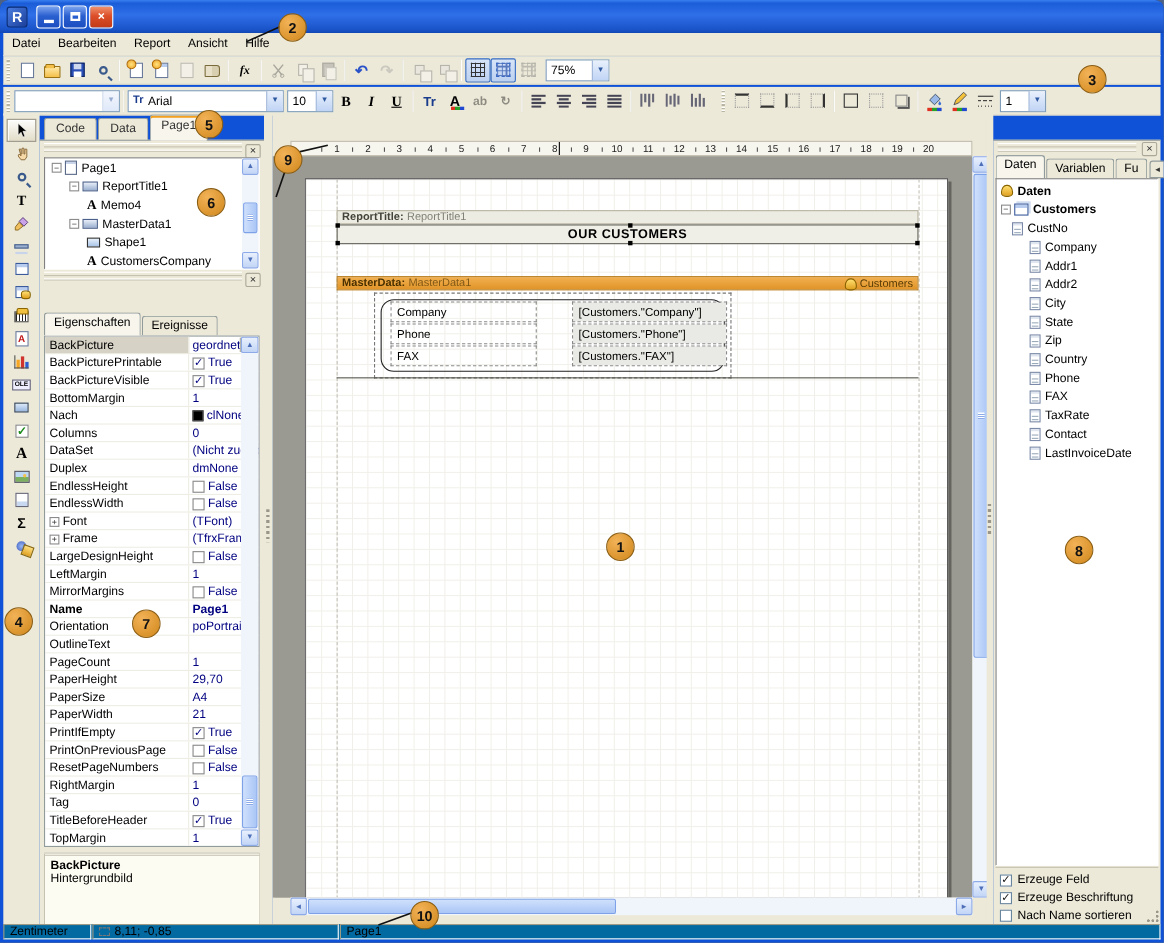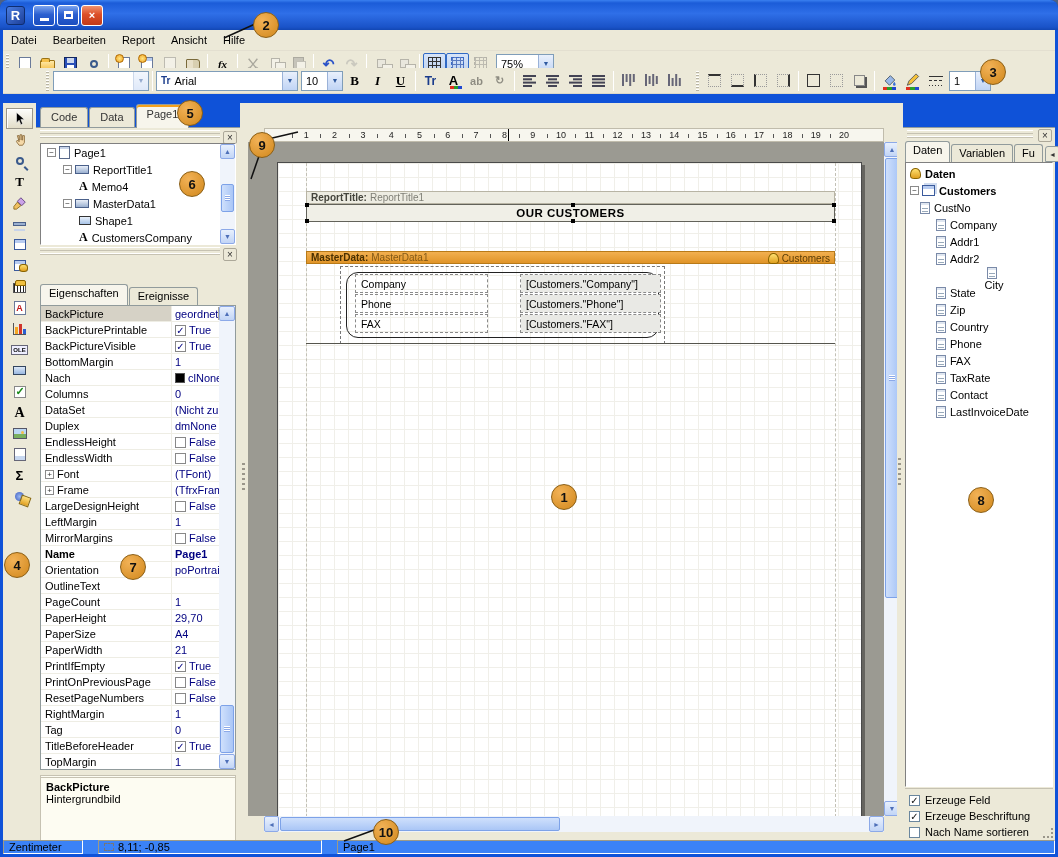--- a/index.html
+++ b/index.html
@@ -20,21 +20,21 @@
     background:linear-gradient(180deg,#7ba4ee,#2a5fd0 45%,#1b4ec0);}
   .winbtn.close{background:linear-gradient(180deg,#f0926e,#dc4e28 45%,#c23a18);}
   .winbtn .mini{width:9px;height:3px;background:#fff;margin-top:9px;}
   .winbtn .maxi{width:9px;height:8px;border:2px solid #fff;border-top-width:3px;}
   
   .menubar{position:absolute;left:3px;top:30px;width:1052px;height:21px;background:#ECE9D8;
     display:flex;align-items:center;border-bottom:1px solid #E3DFD0;}
   .menu-item{padding:2px 8px;cursor:default;}
   .toolbar{position:absolute;left:3px;width:1052px;height:26px;background:#ECE9D8;
     display:flex;align-items:center;border-bottom:1px solid #DCD8C8;}
-  #toolbar1{top:51px;} #toolbar2{top:68px;padding-left:40px;}
+  #toolbar1{top:51px;} #toolbar2{top:79px;}
   .grip{width:3px;height:20px;margin:0 4px 0 3px;
     background:repeating-linear-gradient(180deg,#fff 0 1px,#b8b4a4 1px 2px,transparent 2px 3px);}
   .sep{width:1px;height:20px;background:#c9c5b6;border-right:1px solid #fff;margin:0 3px;}
   .tb{width:23px;height:22px;display:flex;align-items:center;justify-content:center;
     border:1px solid transparent;border-radius:2px;}
   .tb.on{background:linear-gradient(#d7e4f8,#bcd1f0);border-color:#316AC5;}
   .tb.dis{opacity:.40;filter:grayscale(1);}
   .combo{height:20px;display:flex;align-items:stretch;background:#fff;border:1px solid #7F9DB9;}
   .combo .val{flex:1;display:flex;align-items:center;padding:0 4px;overflow:hidden;white-space:nowrap;}
   .combo .drop{width:15px;background:linear-gradient(#e9f0fc,#c0d4f5);border-left:1px solid #9ab2d8;
@@ -230,22 +230,22 @@
   .optbox{width:11px;height:11px;border:1px solid #6a869e;background:#fff;margin:0 5px 0 2px;flex:none;
     font-size:10px;line-height:9px;text-align:center;color:#111;}
   .resize-grip{position:absolute;right:1px;bottom:1px;width:12px;height:12px;
     background:
      radial-gradient(circle at 2px 2px,#9a968a 1px,transparent 1.5px) 8px 8px/4px 4px no-repeat,
      radial-gradient(circle at 2px 2px,#9a968a 1px,transparent 1.5px) 4px 8px/4px 4px no-repeat,
      radial-gradient(circle at 2px 2px,#9a968a 1px,transparent 1.5px) 8px 4px/4px 4px no-repeat,
      radial-gradient(circle at 2px 2px,#9a968a 1px,transparent 1.5px) 0 8px/4px 4px no-repeat,
      radial-gradient(circle at 2px 2px,#9a968a 1px,transparent 1.5px) 8px 0/4px 4px no-repeat;}
   
-  .statusbar{position:absolute;left:3px;top:840px;width:1052px;height:14px;background:#3b82f6;
-    display:flex;gap:15px;padding:0;}
+  .statusbar{position:absolute;left:3px;top:840px;width:1052px;height:14px;background:#0369a1;
+    display:flex;gap:1px;padding:0;}
   .status-sec{border:1px solid;border-color:#9d9a86 #fff #fff #9d9a86;height:14px;
     display:flex;align-items:center;padding:0 5px;white-space:nowrap;overflow:hidden;}
   .sel-icon{width:10px;height:8px;border:1px dashed #777;margin-right:4px;flex:none;}
   
   .callout{position:absolute;width:26px;height:26px;border-radius:50%;z-index:50;
     background:radial-gradient(circle at 35% 30%,#f2b257,#d9922a 75%);border:1px solid #8b5e14;
     color:#111;font-weight:bold;font-size:13px;display:flex;align-items:center;justify-content:center;}
   #lines-svg{position:absolute;left:0;top:0;z-index:49;pointer-events:none;}
   .small-x{font-size:10px;}
 </style>
@@ -1071,21 +1071,21 @@
             <span>Company</span>
           </div>
           <div class="trow" style="padding-left: 30px;">
             <span class="ti ti-field"></span>
             <span>Addr1</span>
           </div>
           <div class="trow" style="padding-left: 30px;">
             <span class="ti ti-field"></span>
             <span>Addr2</span>
           </div>
-          <div class="trow" style="padding-left: 30px; flex-direction: column;">
+          <div class="trow" style="padding-left: 30px;">
             <span class="ti ti-field"></span>
             <span>City</span>
           </div>
           <div class="trow" style="padding-left: 30px;">
             <span class="ti ti-field"></span>
             <span>State</span>
           </div>
           <div class="trow" style="padding-left: 30px;">
             <span class="ti ti-field"></span>
             <span>Zip</span>

